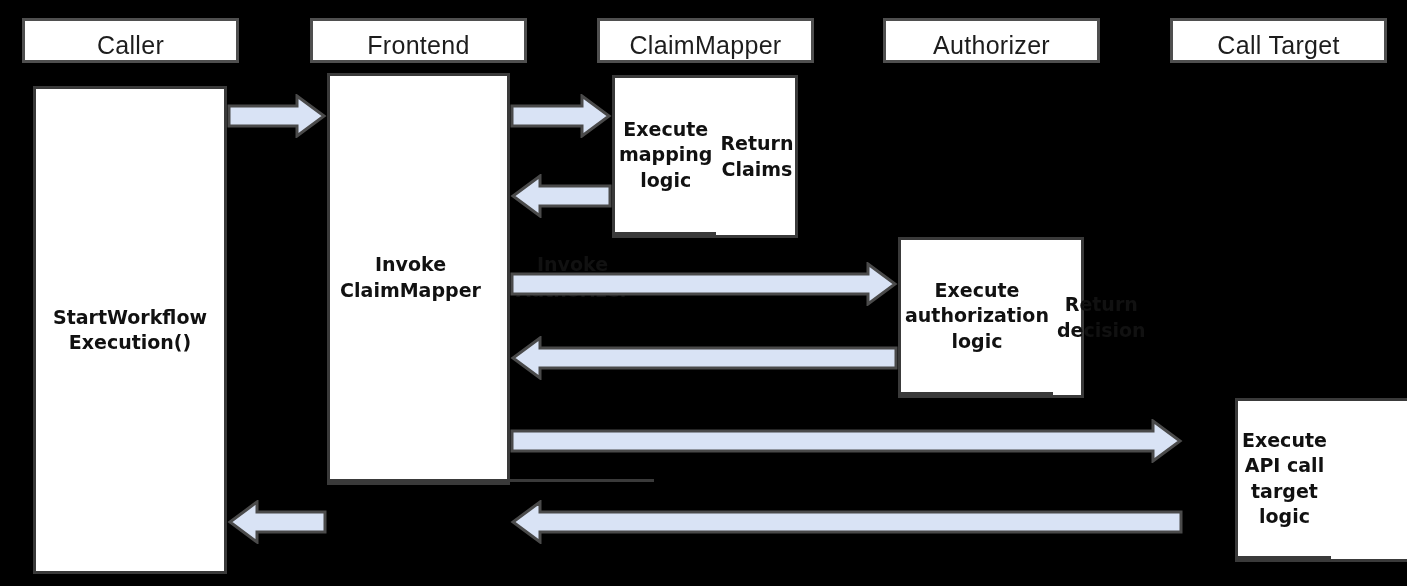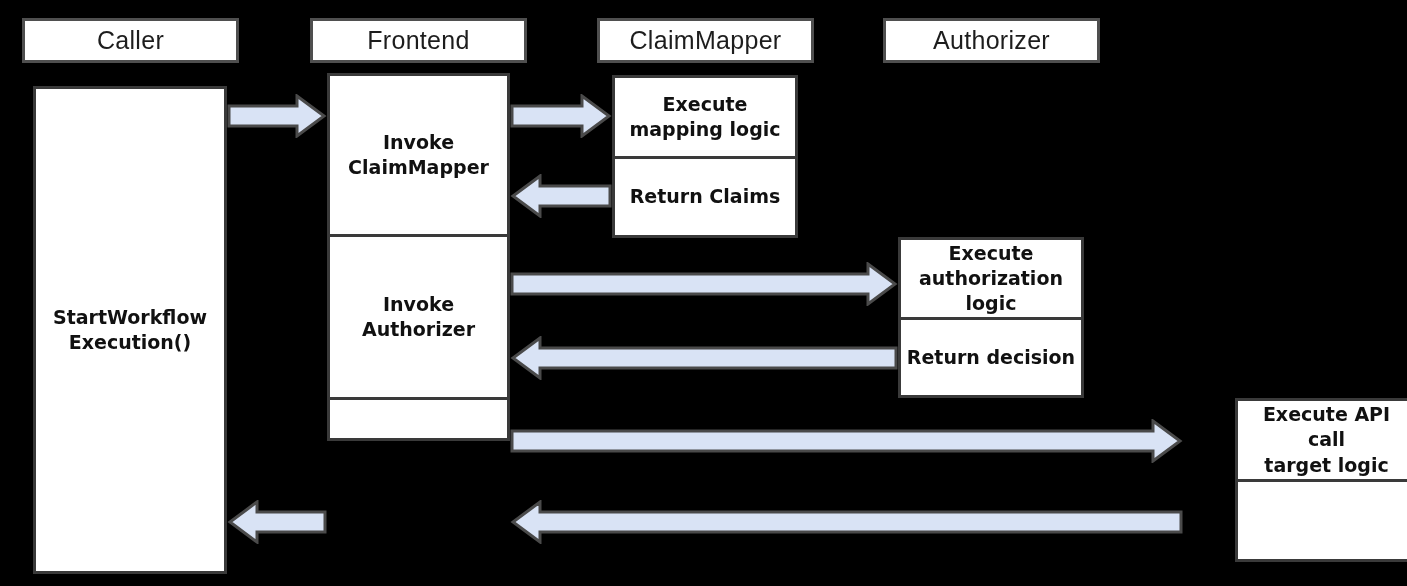--- a/index.html
+++ b/index.html
@@ -9,28 +9,28 @@
   }
   *{margin:0;padding:0;box-sizing:border-box;}
   html,body{width:1407px;height:586px;}
   body{background:var(--background);position:relative;overflow:hidden;
        font-family:"DejaVu Sans","Liberation Sans",sans-serif;}
   .canvas{position:absolute;inset:0;width:1407px;height:586px;}
 
   .lane-header{
     position:absolute;top:18px;height:45px;width:217px;
     background:var(--box-fill);border:3px solid var(--header-border);
-    display:flex;align-items:center;justify-content:center;
+    display:flex;align-items:flex-end;justify-content:center;
     font-family:"Liberation Sans","DejaVu Sans",sans-serif;
     font-size:25px;font-weight:400;color:var(--header-text);letter-spacing:.3px;
   }
 
   .proc-box{
     position:absolute;background:var(--box-fill);border:3px solid var(--box-border);
-    display:flex;flex-direction:column;
+    display:flex;flex-direction:row;
   }
   .cell{
     display:flex;align-items:center;justify-content:center;text-align:center;
     font-size:19px;font-weight:700;color:var(--label-text);line-height:1.32;
     white-space:pre-line;padding:0 4px;
   }
   .cell.divided{border-bottom:3px solid var(--box-border);}
   .cell.grow{flex:1 1 auto;}
 
   .arrow{position:absolute;display:block;}
@@ -46,27 +46,30 @@
     </div>
   <div class="lane-header" style="left:310px">
       <span>Frontend</span>
     </div>
   <div class="lane-header" style="left:597px">
       <span>ClaimMapper</span>
     </div>
   <div class="lane-header" style="left:883px">
       <span>Authorizer</span>
     </div>
+  <div class="lane-header" style="left:1170px">
+      <span>Call Target</span>
+    </div>
 
   <div class="proc-box" style="left:33px;top:86px;width:194px;height:488px">
     <div class="cell grow">StartWorkflow
 Execution()</div>
   </div>
 
-  <div class="proc-box" style="left:327px;top:73px;width:183px;height:368px">
+  <div class="proc-box" style="left:327px;top:73px;width:183px;height:412px">
     <div class="cell divided" style="flex:0 0 161px">Invoke
 ClaimMapper</div>
     <div class="cell divided" style="flex:0 0 163px">Invoke
 Authorizer</div>
   </div>
 
   <div class="proc-box" style="left:612px;top:75px;width:186px;height:163px">
     <div class="cell divided" style="flex:0 0 81px">Execute
 mapping logic</div>
     <div class="cell grow">Return Claims</div>

